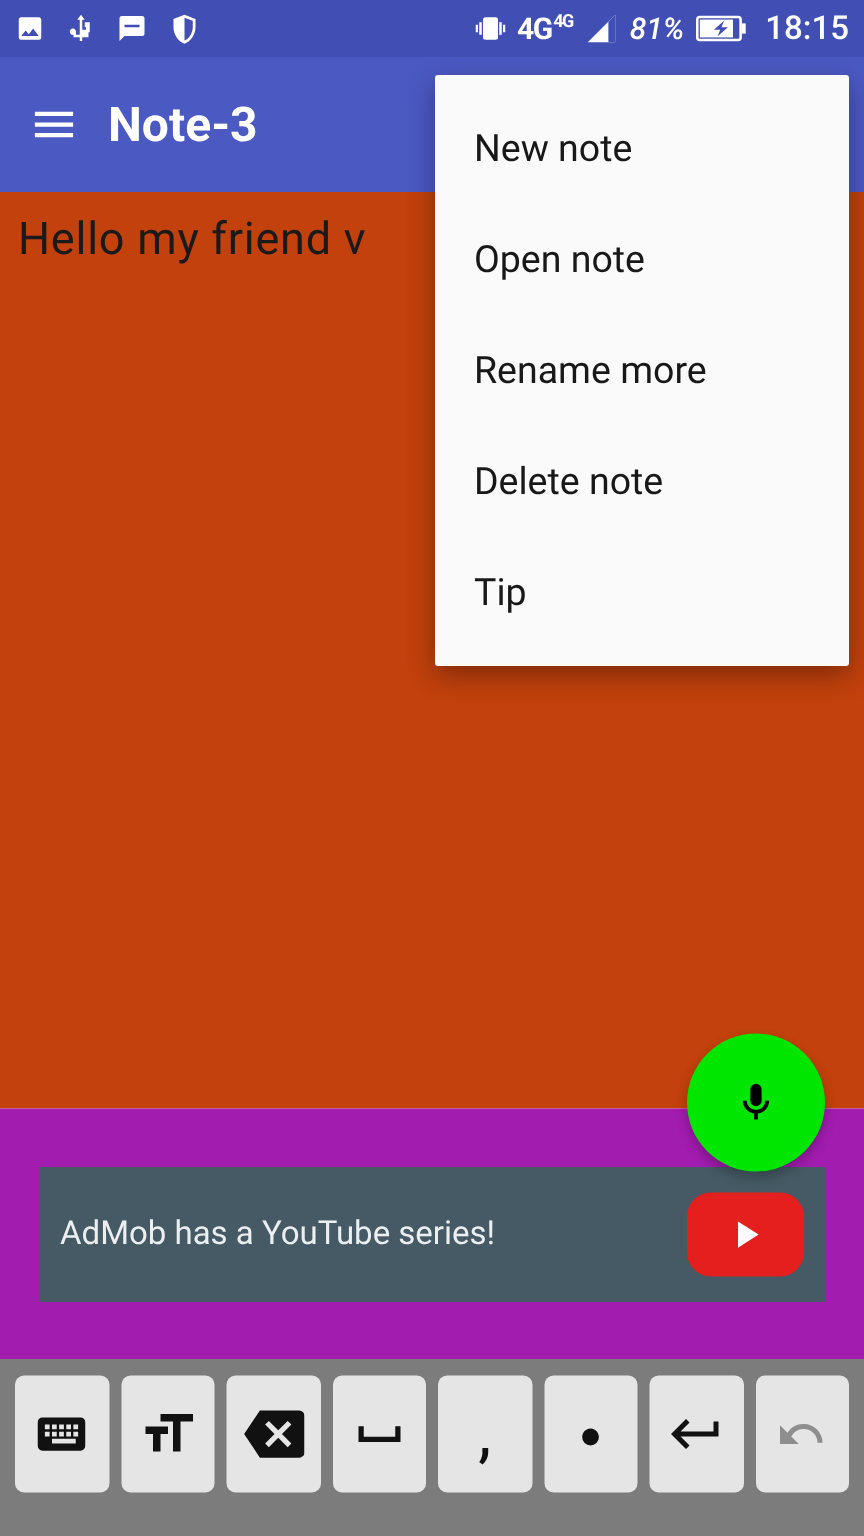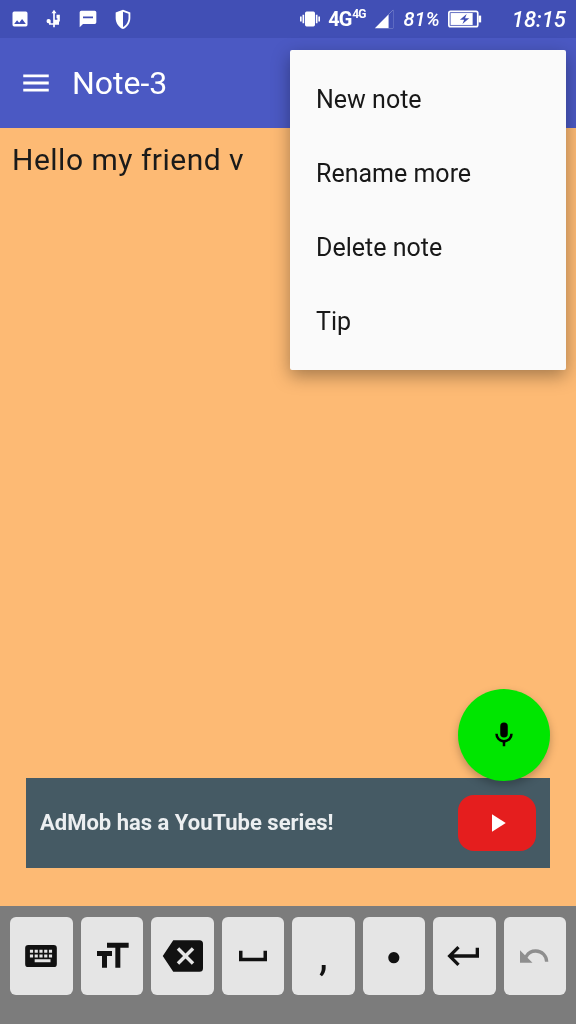--- a/index.html
+++ b/index.html
@@ -16,38 +16,38 @@
     padding: 0 10px;
     font-size: 20px;
     font-weight: 500;
   }
   .statusbar .left-icons { display: flex; align-items: center; gap: 14px; }
   .statusbar .right-icons { margin-left: auto; display: flex; align-items: center; gap: 8px; }
   .sb-icon { display: inline-flex; }
   .sb-4g { font-weight: 700; letter-spacing: -1px; font-size: 20px; }
   .sb-4g sup { font-size: 12px; vertical-align: super; line-height: 0; margin-left: 1px; }
   .sb-batt-label { font-size: 20px; font-style: italic; }
-  .sb-time { font-size: 22px; margin-left: 22px; font-style: italic; }
+  .sb-time { font-size: 22px; margin-left: 4px; }
 
   
   .appbar {
     height: 90px;
     background: #4b59c3;
     color: #ffffff;
     display: flex;
     align-items: center;
     padding: 0 14px;
   }
   .hamburger { width: 44px; height: 44px; display: flex; align-items: center; justify-content: center; }
-  .app-title { font-size: 32px; font-weight: 400; margin-left: 14px; }
+  .app-title { font-size: 32px; font-weight: 700; margin-left: 14px; }
 
   
   .content {
     flex: 1;
-    background: #fdba74;
+    background: #c2410c;
     padding: 14px 12px;
   }
   .note-text {
     font-size: 30px;
     color: #1a1a1a;
     letter-spacing: 0.5px;
   }
 
   
   .fab {
@@ -58,26 +58,25 @@
     bottom: 243px;
     right: 26px;
     display: flex; align-items: center; justify-content: center;
     box-shadow: 0 4px 8px rgba(0,0,0,0.25);
   }
   .fab svg { fill: #000; }
 
   
   .ad-area {
     height: 167px;
-    background: #fdba74;
+    background: #a21caf;
     display: flex;
     align-items: center;
     justify-content: center;
     padding: 0 26px;
-    font-weight: bold;
   }
   .ad-box {
     width: 100%;
     height: 90px;
     background: #455a64;
     display: flex;
     align-items: center;
     padding: 0 14px;
     color: #eceff1;
   }
@@ -257,20 +256,23 @@
         <path fill="#8e8e8e" d="M12.5 8A7.5 7.5 0 0 0 6 11.5L3 8.5V16h7.5l-3-3A5.5 5.5 0 0 1 12.5 10 5.5 5.5 0 0 1 18 15.5h2A7.5 7.5 0 0 0 12.5 8z"></path>
       </svg>
   </div>
 </div>
 
 <div class="menu">
   <div class="menu-item">
       <span>New note</span>
     </div>
   <div class="menu-item">
+      <span>Open note</span>
+    </div>
+  <div class="menu-item">
       <span>Rename more</span>
     </div>
   <div class="menu-item">
       <span>Delete note</span>
     </div>
   <div class="menu-item">
       <span>Tip</span>
     </div>
 </div>
 

